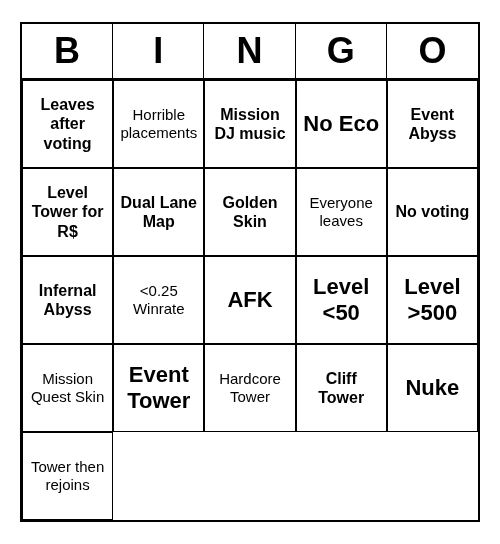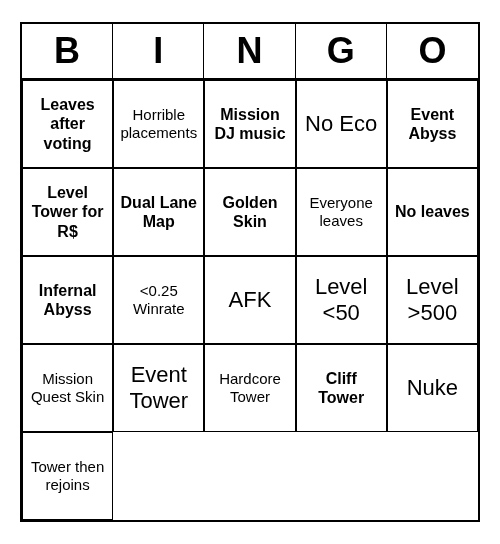--- a/index.html
+++ b/index.html
@@ -44,21 +44,21 @@
       justify-content: center;
       text-align: center;
       padding: 4px;
       line-height: 1.2;
     }
     .cell-text {
       font-size: 15px;
     }
     .cell-text-large {
       font-size: 22px;
-      font-weight: normal;
+      font-weight: bold;
     }
     .cell-text-medium {
       font-size: 16px;
       font-weight: bold;
     }
   </style>
 </head>
 <body>
 
 <div class="bingo-card">
@@ -91,21 +91,21 @@
       <div class="cell">
         <span class="cell-text-medium">Dual Lane Map</span>
       </div>
       <div class="cell">
         <span class="cell-text-medium">Golden Skin</span>
       </div>
       <div class="cell">
         <span class="cell-text">Everyone leaves</span>
       </div>
       <div class="cell">
-        <span class="cell-text-medium">No leaves</span>
+        <span class="cell-text-medium">No voting</span>
       </div>
       <div class="cell">
         <span class="cell-text-medium">Infernal Abyss</span>
       </div>
       <div class="cell">
         <span class="cell-text">&lt;0.25 Winrate</span>
       </div>
       <div class="cell">
         <span class="cell-text-large">AFK</span>
       </div>

